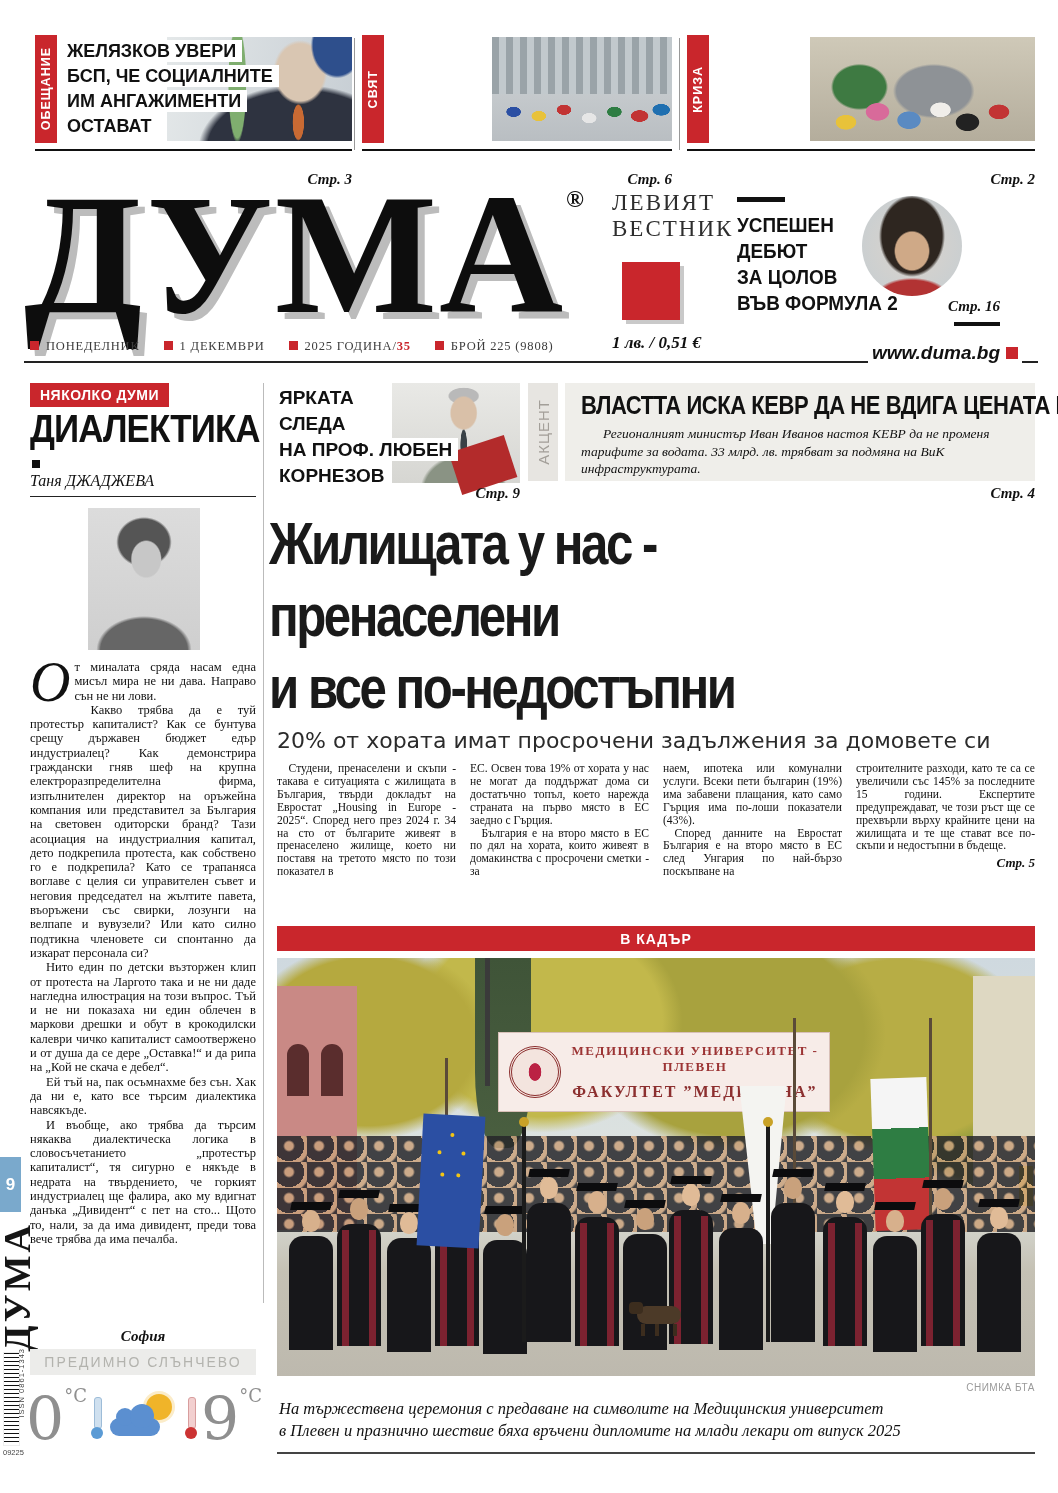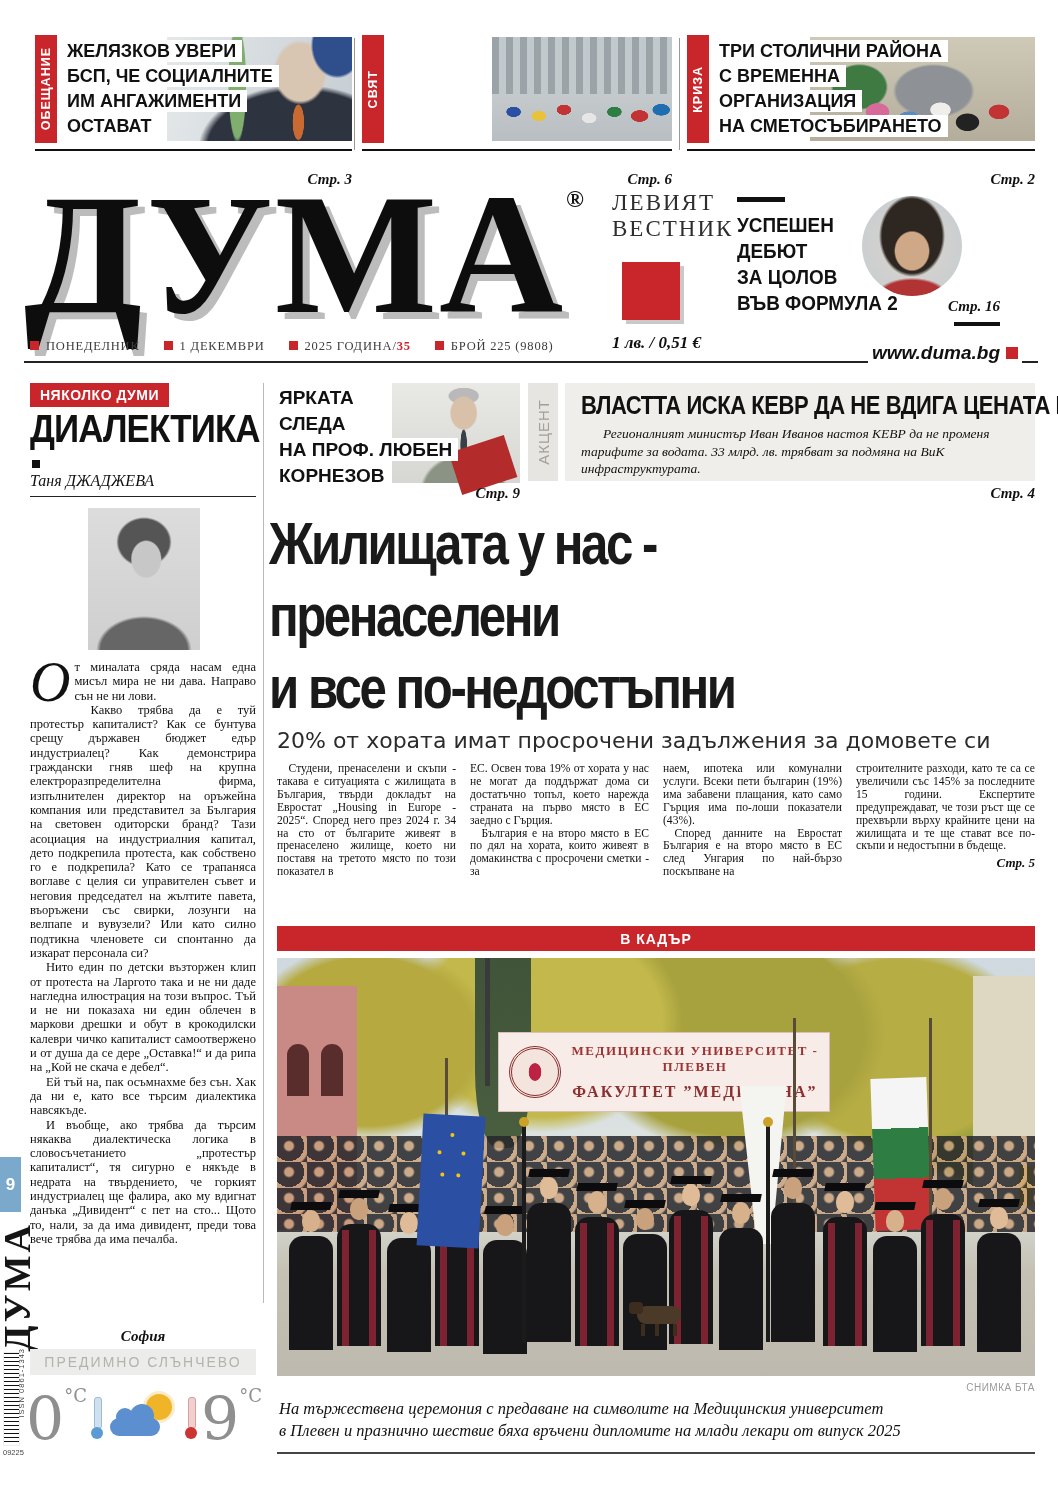--- a/index.html
+++ b/index.html
@@ -274,24 +274,20 @@
     </div>
     <div class="t-foot">Стр. 6</div>
   </div>
   <div class="abs t-div" style="left:679px;"></div>
   <div class="abs teaser" style="left:687px;width:348px;">
     <div class="t-main">
       <div class="t-photo ph3"></div>
       <div class="t-tab">
           <span>КРИЗА</span>
         </div>
-      <div class="t-head"><span>ТРИ СТОЛИЧНИ РАЙОНА
-С ВРЕМЕННА
-ОРГАНИЗАЦИЯ
-НА СМЕТОСЪБИРАНЕТО</span></div>
     </div>
     <div class="t-foot">Стр. 2</div>
   </div>
 
   <div class="abs logo">ДУМА</div>
   <div class="abs logo-reg">®</div>
   <div class="abs tagline">ЛЕВИЯТ
 ВЕСТНИК</div>
   <div class="abs logo-square"></div>
   <div class="abs promo-dash"></div>

